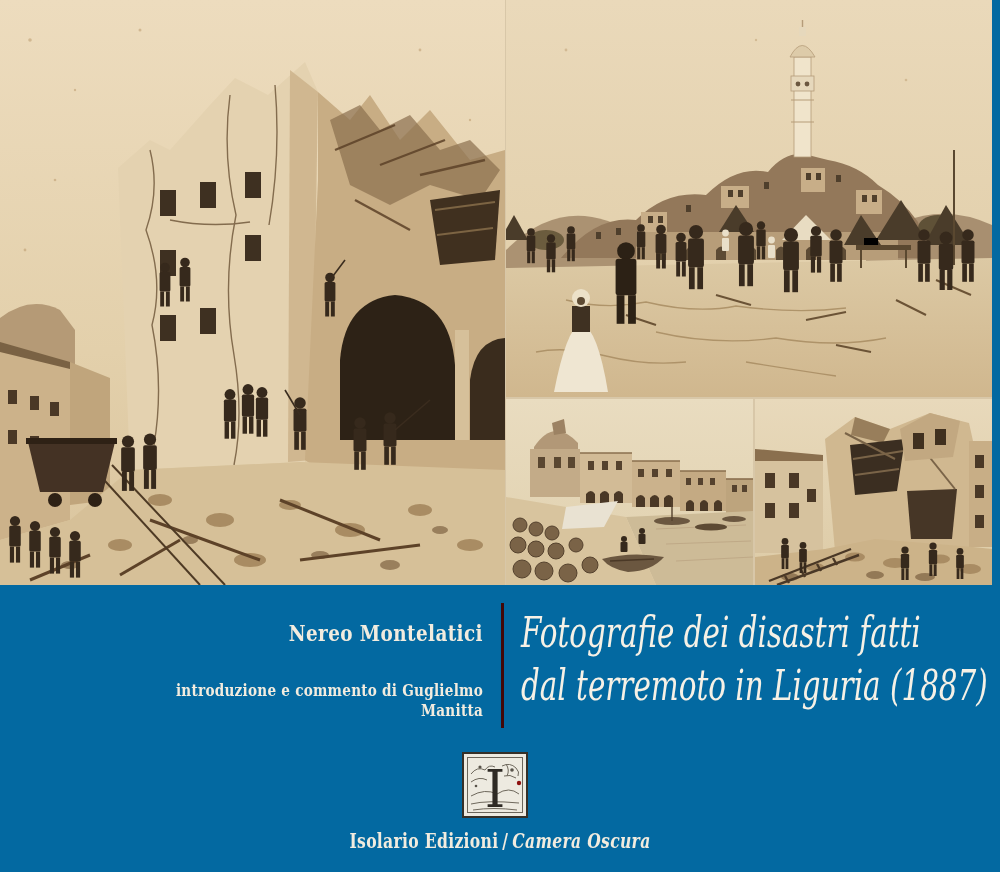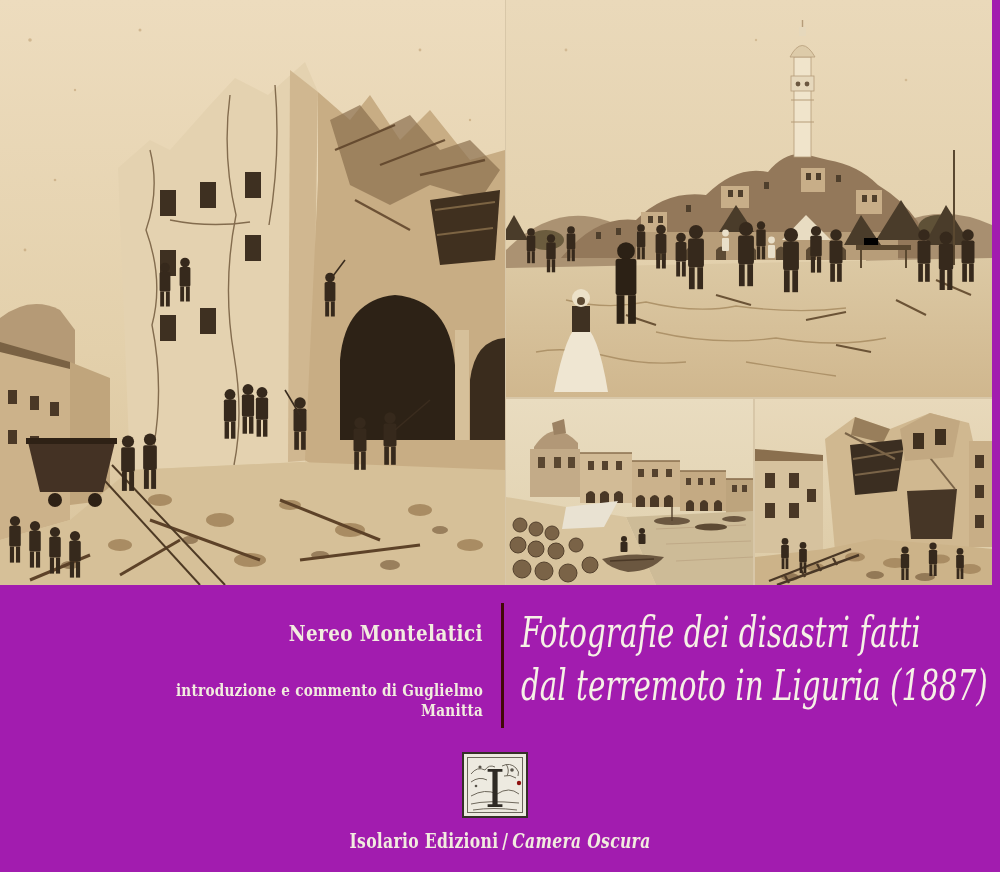--- a/index.html
+++ b/index.html
@@ -1,16 +1,16 @@
 <!DOCTYPE html>
 <html><head>
 <meta charset="utf-8">
 <style>
   html,body{margin:0;padding:0;background:#444;}
-  .cover{position:relative;width:1000px;height:872px;background:#a21caf;overflow:hidden;
+  .cover{position:relative;width:1000px;height:872px;background:#0369a1;overflow:hidden;
          font-family:"DejaVu Serif", "Liberation Serif", serif;}
   .collage{position:absolute;left:0;top:0;width:992px;height:585px;background:#d8c7a8;}
   .photo{position:absolute;overflow:hidden;}
   .photo svg{display:block;width:100%;height:100%;}
   .photo-left{left:0;top:0;width:505px;height:585px;}
   .photo-topright{left:506px;top:0;width:486px;height:397px;}
   .photo-harbor{left:506px;top:399px;width:247px;height:186px;}
   .photo-ruin{left:755px;top:399px;width:237px;height:186px;}
 
   .author-block{position:absolute;top:620px;right:517px;width:420px;text-align:right;

